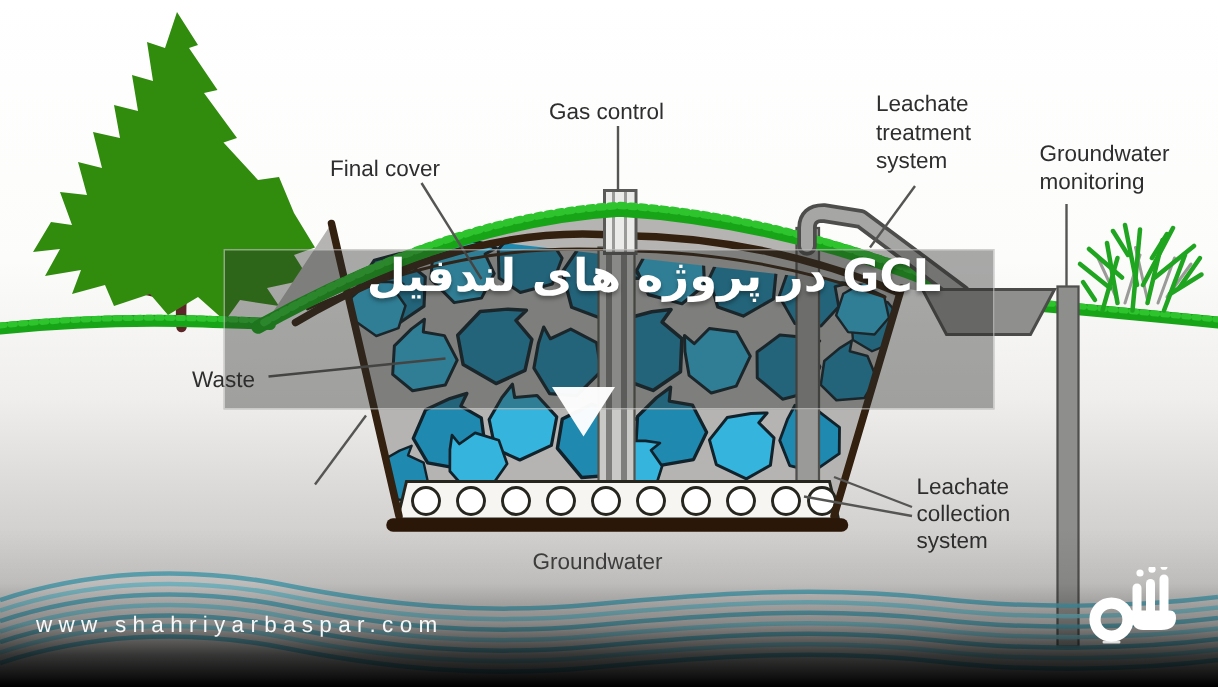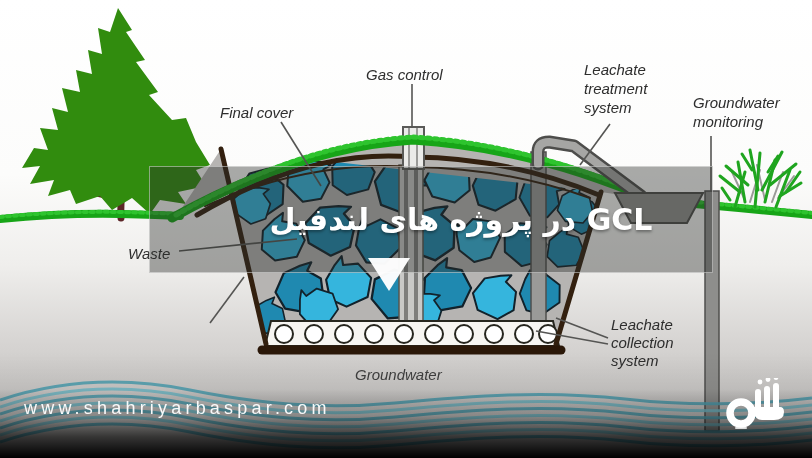--- a/index.html
+++ b/index.html
@@ -4,49 +4,49 @@
 <style>
   html,body{margin:0;padding:0;background:#222;}
   #stage{
     position:relative;width:812px;height:458px;overflow:hidden;
     font-family:"Liberation Sans",sans-serif;
     background:linear-gradient(180deg,#ffffff 0%,#fcfcfb 38%,#efeeec 58%,#d6d4d2 75%,#c6c4c2 88%,#bdbbb9 100%);
   }
   #diagram-svg{position:absolute;left:0;top:0;}
   .lbl{
     position:absolute;color:#2e2e2e;font-size:15px;line-height:19px;
-    font-weight:400;white-space:pre-line;font-style:italic;
+    font-weight:400;white-space:pre-line;
   }
   .overlay-band{
-    position:absolute;left:149px;top:166px;width:564px;height:107px;
+    position:absolute;left:149px;top:166px;width:514px;height:107px;
     background:rgba(42,44,42,0.40);
     border:1px solid rgba(255,255,255,0.45);
-    display:flex;align-items:center;justify-content:center;
+    display:flex;justify-content:center;
     box-sizing:border-box;
   }
   .overlay-title{
     direction:rtl;color:#ffffff;font-weight:bold;font-size:30px;
     font-family:"DejaVu Sans",sans-serif;
     text-shadow:0 2px 3px rgba(0,0,0,0.35);
     transform:translateX(30px);
     white-space:nowrap;
   }
   .overlay-caret{
     position:absolute;left:368px;top:258px;width:0;height:0;
     border-left:21px solid transparent;border-right:21px solid transparent;
     border-top:33px solid #ffffff;opacity:0.97;
   }
   .bottom-fade{
     position:absolute;left:0;top:352px;width:812px;height:106px;
     background:linear-gradient(180deg,rgba(0,0,0,0) 0%,rgba(0,0,0,0.06) 35%,rgba(0,0,0,0.30) 60%,rgba(0,0,0,0.72) 80%,#000 100%);
     pointer-events:none;
   }
   .website-watermark{
-    position:absolute;left:24px;top:398px;
-    color:rgba(255,255,255,0.95);font-size:18px;letter-spacing:4.2px;
+    position:absolute;left:24px;top:408px;
+    color:rgba(255,255,255,0.95);font-size:15px;letter-spacing:4.2px;
   }
   .company-watermark{
     position:absolute;left:508px;top:394px;width:198px;
     direction:rtl;text-align:left;
     color:#f4f4f2;font-size:13.5px;
     font-family:"DejaVu Sans",sans-serif;
     text-shadow:0 1px 2px rgba(0,0,0,0.4);
   }
   .logo{position:absolute;left:724px;top:378px;}
 </style>

